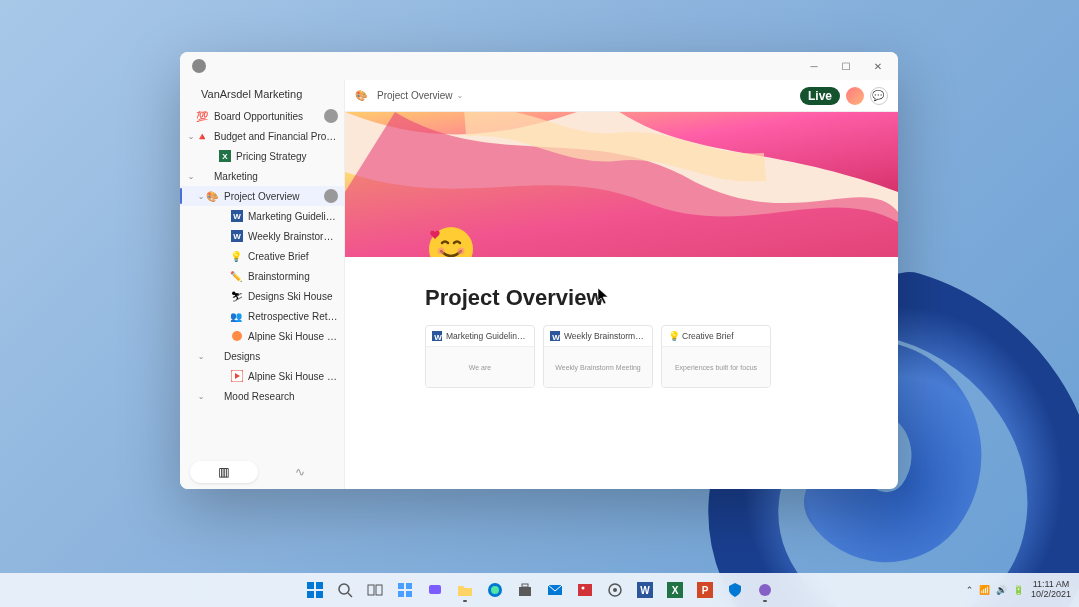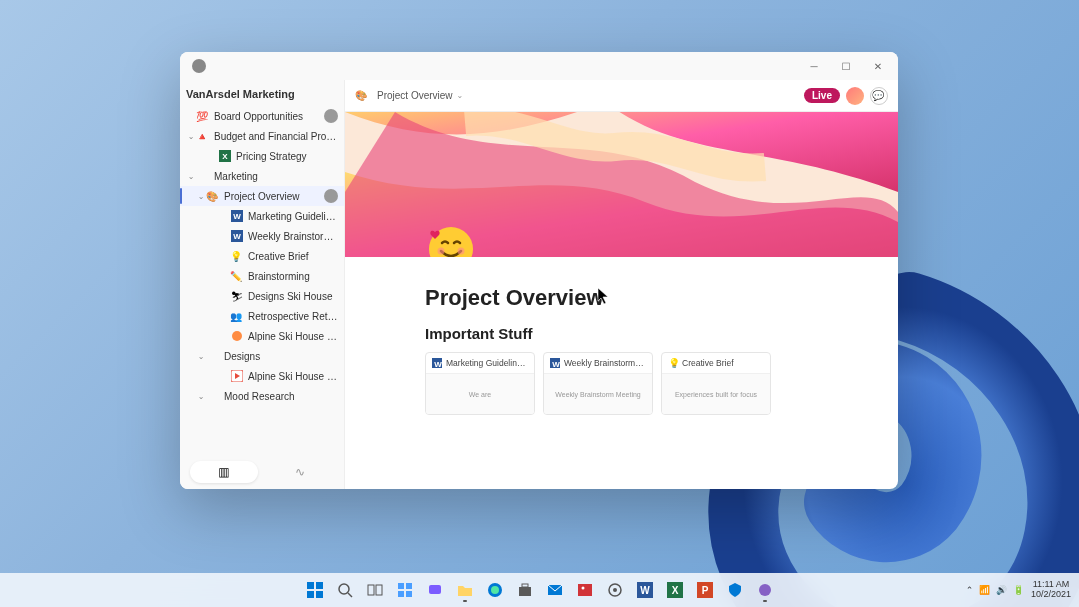--- a/index.html
+++ b/index.html
@@ -5,37 +5,37 @@
 *{margin:0;padding:0;box-sizing:border-box;font-family:"Segoe UI",sans-serif}
 body{width:1079px;height:607px;background:linear-gradient(135deg,#a8c8e8 0%,#8db4dd 40%,#6a9fd4 100%);position:relative;overflow:hidden}
 .desktop-swirl{position:absolute;right:-80px;bottom:-150px;width:500px;height:500px}
 .window{position:absolute;left:180px;top:52px;width:718px;height:437px;background:#fff;border-radius:8px;box-shadow:0 20px 60px rgba(0,0,0,0.25);display:flex;flex-direction:column;overflow:hidden}
 .titlebar{height:28px;display:flex;align-items:center;justify-content:space-between;padding:0 4px 0 12px;background:#f9f9f9}
 .titlebar .app-icon{width:14px;height:14px;border-radius:50%;background:#888}
 .win-controls{display:flex;gap:0}
 .win-btn{width:32px;height:24px;display:flex;align-items:center;justify-content:center;color:#666;font-size:10px;cursor:pointer}
 .body{flex:1;display:flex;overflow:hidden}
 .sidebar{width:165px;background:#f9f9f9;display:flex;flex-direction:column;border-right:1px solid #eee}
-.ws-title{font-size:11px;font-weight:700;padding:8px 6px 6px;color:#333}
+.ws-title{font-size:11px;font-weight:400;padding:8px 21px 6px;color:#333}
 .tree{flex:1;overflow-y:auto;font-size:10px}
 .tree-item{display:flex;align-items:center;padding:3px 6px 3px 0;cursor:pointer;position:relative;min-height:18px}
 .tree-item.selected{background:#eef2ff}
 .tree-item.selected::before{content:"";position:absolute;left:0;top:2px;bottom:2px;width:2px;background:#4a6fd4;border-radius:2px}
 .chev{width:10px;text-align:center;color:#888;font-size:8px;flex-shrink:0}
 .ico{width:14px;height:14px;margin-right:4px;display:flex;align-items:center;justify-content:center;font-size:10px;flex-shrink:0}
 .tree-item .label{flex:1;white-space:nowrap;overflow:hidden;text-overflow:ellipsis;color:#333}
 .avatar{width:14px;height:14px;border-radius:50%;background:#999;margin-left:2px;flex-shrink:0}
 .sidebar-footer{height:34px;display:flex;padding:6px 10px;gap:8px}
 .sf-btn{flex:1;background:#fff;border-radius:14px;box-shadow:0 1px 3px rgba(0,0,0,0.1);display:flex;align-items:center;justify-content:center;font-size:12px;cursor:pointer}
 .sf-btn.secondary{background:transparent;box-shadow:none;color:#999}
 .main{flex:1;display:flex;flex-direction:column;overflow:hidden}
 .page-topbar{height:32px;display:flex;align-items:center;justify-content:space-between;padding:0 10px;border-bottom:1px solid #eee}
 .breadcrumb{display:flex;align-items:center;gap:4px;font-size:10px;color:#555}
 .topbar-right{display:flex;align-items:center;gap:6px}
-.live-badge{background:#be185d;color:#fff;font-size:10px;font-weight:600;padding:2px 8px;border-radius:10px}
+.live-badge{background:#14532d;color:#fff;font-size:12px;font-weight:600;padding:2px 8px;border-radius:10px}
 .top-avatar{width:18px;height:18px;border-radius:50%;background:linear-gradient(135deg,#ff7a7a,#ffb380)}
 .comment-btn{width:18px;height:18px;border-radius:50%;border:1px solid #ccc;display:flex;align-items:center;justify-content:center;font-size:10px;color:#888;cursor:pointer}
 .page-content{flex:1;overflow-y:auto}
 .hero{height:145px;position:relative;overflow:hidden}
 .hero-emoji{position:absolute;left:78px;bottom:-20px;width:56px;height:56px;z-index:2}
 .content-inner{padding:28px 80px 10px}
 .page-title{font-size:22px;font-weight:700;color:#222;margin-bottom:14px;position:relative}
 .cursor{position:absolute;left:172px;top:2px}
 .page-desc{font-size:10px;color:#666;line-height:1.5;margin-bottom:18px}
 .section-title{font-size:15px;font-weight:700;color:#222;margin-bottom:10px}
@@ -248,21 +248,20 @@
               </svg>
           </div>
         </div>
         <div class="content-inner">
           <h1 class="page-title">
             <span>Project Overview</span>
             <svg class="cursor" width="14" height="18">
                 <path d="M1,1 L1,14 L4,11 L7,17 L9,16 L6,10 L11,10 Z" fill="#000" stroke="#fff" stroke-width="0.6"></path>
               </svg>
           </h1>
-          <h2 class="section-title">Important Stuff</h2>
           <div class="cards" id="cards">
               <div class="card">
                 <div class="card-head">
                   <span class="ci"><svg width="12" height="12">
                       <rect width="12" height="12" fill="#2b579a"></rect>
                       <text x="6" y="9" text-anchor="middle" fill="#fff" font-size="8" font-weight="bold">W</text>
                     </svg></span>
                   <span>Marketing Guidelines f…</span>
                 </div>
                 <div class="card-preview">We are</div>

